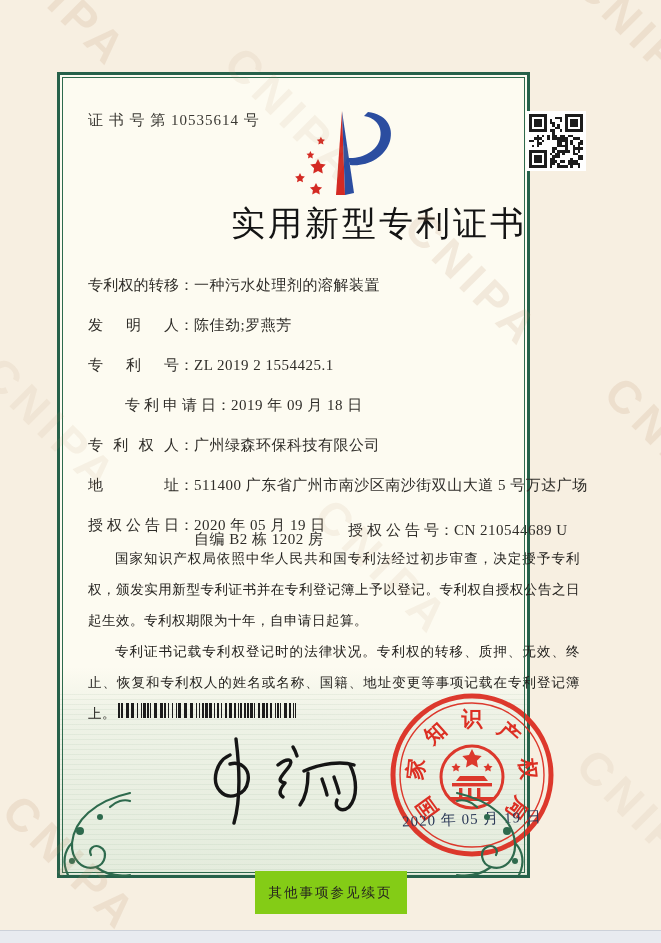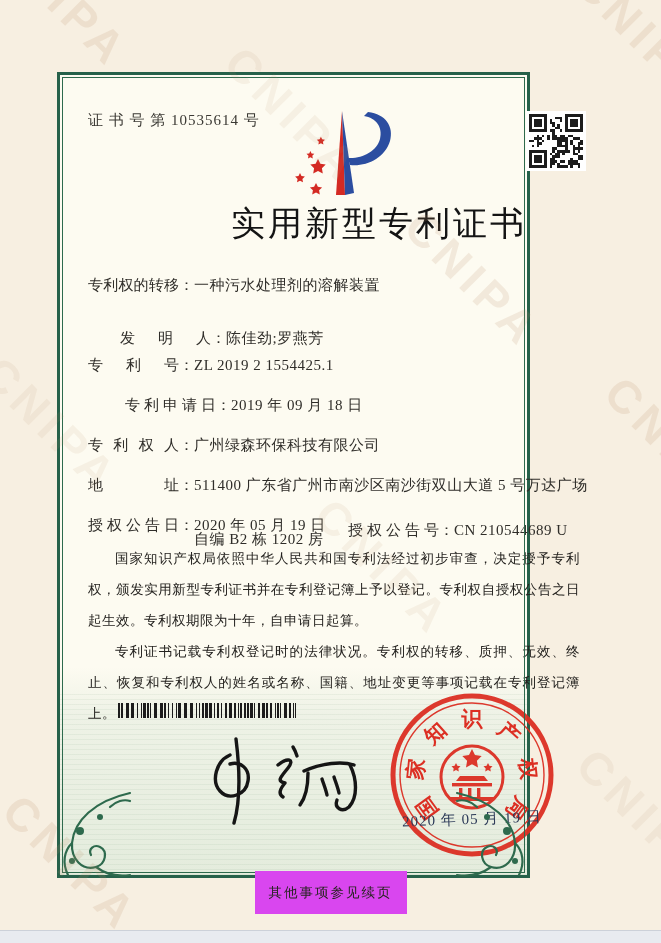--- a/index.html
+++ b/index.html
@@ -83,21 +83,21 @@
     font-size:12.5px; color:#2f2d29; letter-spacing:1px; z-index:7;
   }
   .flourish { position:absolute; bottom:-8px; width:86px; height:96px; z-index:9; }
   .flourish.left { left:-10px; }
   .flourish.right { right:-10px; transform:scaleX(-1); }
   
   .contnote {
     position:absolute; left:0; top:884px; width:100%; text-align:center; z-index:2;
     font-size:13.5px; color:#26241f; letter-spacing:2px;
   }
-  .contnote span { background:#d946ef; padding:14px 14px; }
+  .contnote span { background:#84cc16; padding:14px 14px; }
   .bottom-strip {
     position:absolute; left:0; bottom:0; width:100%; height:13px;
     background:#e8ebf0; border-top:1px solid #ccd1d9; z-index:1;
   }
 </style>
 </head>
 <body>
 
 <div class="wm" style="left:-24px; top:-28px;">CNIPA</div>
 <div class="wm" style="left:558px; top:8px;">CNIPA</div>
@@ -347,21 +347,21 @@
       <rect x="16" y="20" width="1" height="1" fill="#1c1c1c"></rect>
       <rect x="19" y="20" width="1" height="1" fill="#1c1c1c"></rect>
     </svg>
 
   <div class="title">实用新型专利证书</div>
 
   <div class="fields">
     <div class="frow" style="top:201px;">
       <span class="flabel">专利权的转移</span><span class="fcolon">：</span><span class="fval">一种污水处理剂的溶解装置</span>
     </div>
-    <div class="frow" style="top:254px;margin-left:32px;">
+    <div class="frow" style="top:241px;">
       <span class="flabel">发明人</span><span class="fcolon">：</span><span class="fval">陈佳劲;罗燕芳</span>
     </div>
     <div class="frow" style="top:281px;">
       <span class="flabel">专利号</span><span class="fcolon">：</span><span class="fval">ZL 2019 2 1554425.1</span>
     </div>
     <div class="frow" style="top:321px;margin-left:37px;">
       <span class="flabel">专利申请日</span><span class="fcolon">：</span><span class="fval">2019 年 09 月 18 日</span>
     </div>
     <div class="frow" style="top:361px;">
       <span class="flabel">专利权人</span><span class="fcolon">：</span><span class="fval">广州绿森环保科技有限公司</span>

